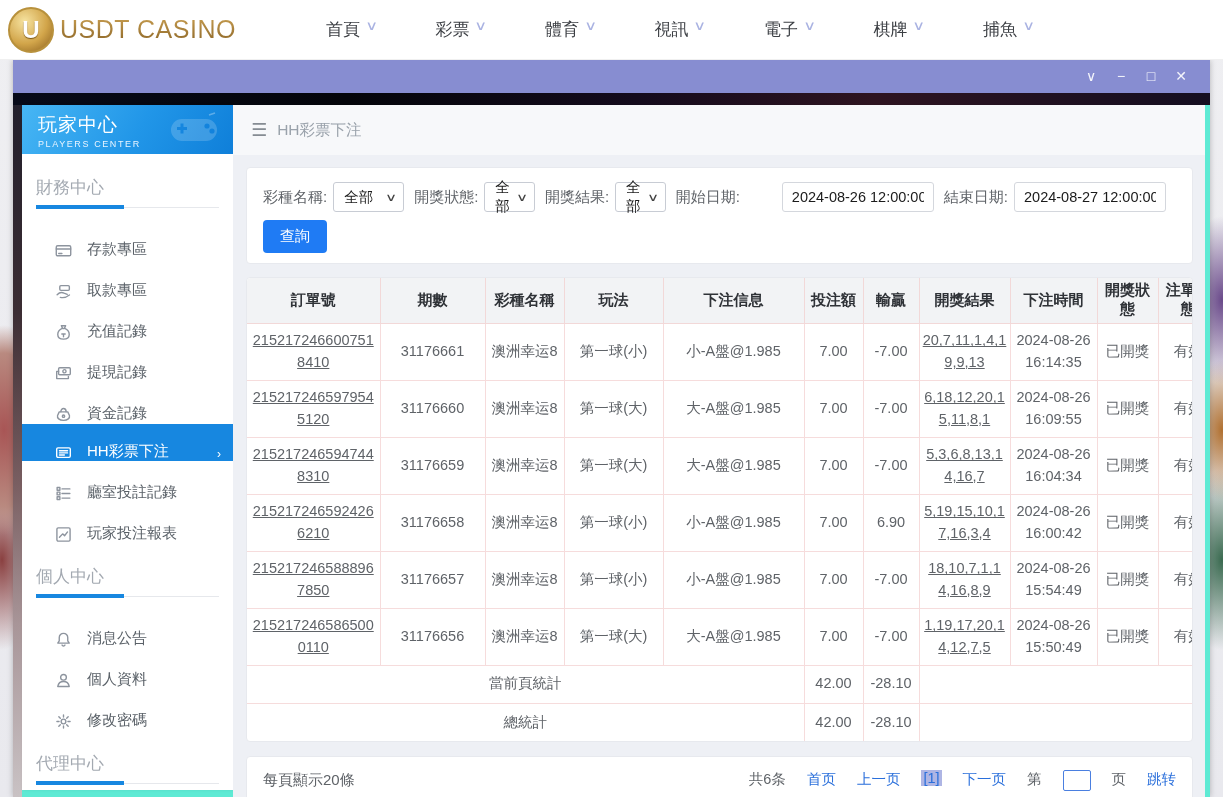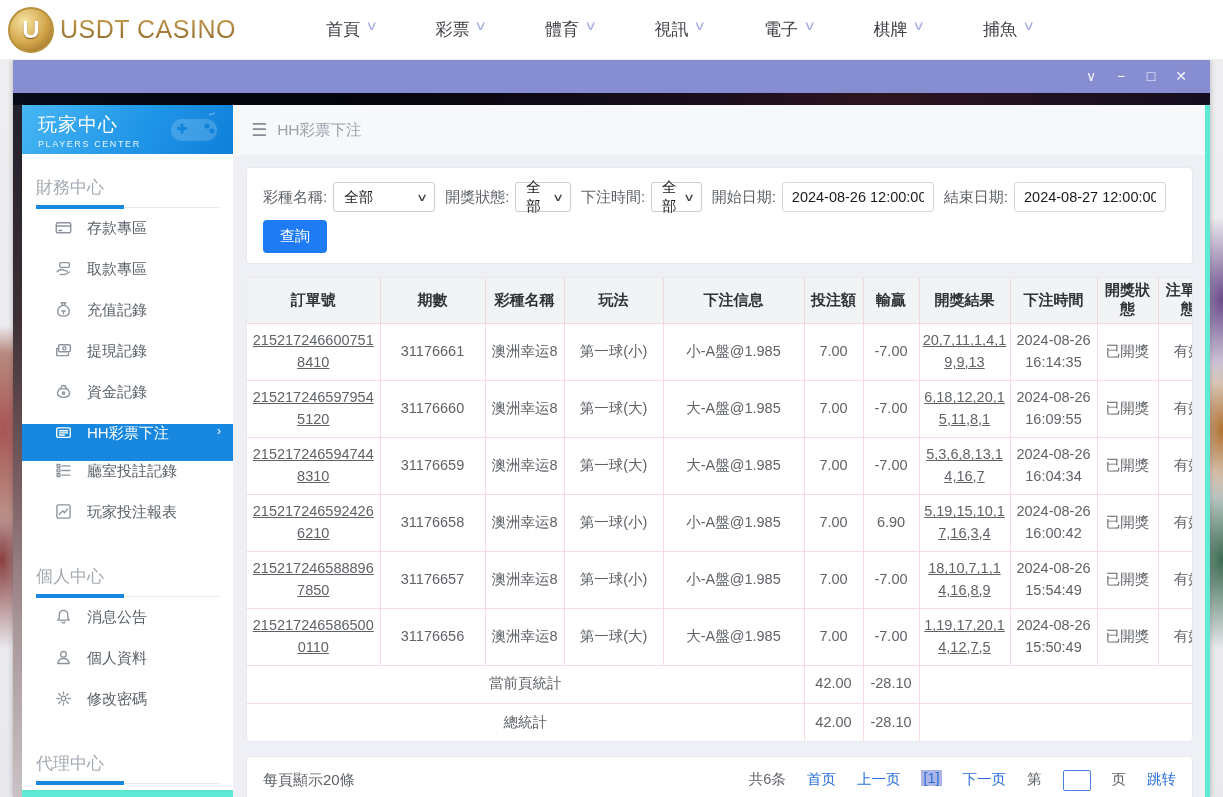--- a/index.html
+++ b/index.html
@@ -53,21 +53,21 @@
     background:#fff; box-shadow:1px 0 3px rgba(0,0,0,.08); overflow:hidden; }
   .sb-head { height:49px; padding:7px 0 0 16px; position:relative;
     background:linear-gradient(120deg,#47b6f4 0%,#2196e8 55%,#0f7fd9 100%); }
   .sb-title { color:#fff; font-size:19px; letter-spacing:1px; }
   .sb-sub { color:#e8f4ff; font-size:9px; letter-spacing:1.6px; margin-top:1px; }
   .sb-pad { position:absolute; right:10px; top:6px; opacity:.5; }
   .sb-section-title { margin:22px 14px 0 14px; color:#a3a9b1; font-size:17px;
     padding-bottom:8px; border-bottom:1px solid #e6e8ec; position:relative; }
   .sb-section-title::after { content:""; position:absolute; left:0; bottom:-2px;
     width:88px; height:4px; background:#1787e0; }
-  .sb-item { height:40px; display:flex; align-items:flex-start; padding-left:33px;
+  .sb-item { height:40px; display:flex; align-items:flex-end; padding-left:33px;
     color:#5a6168; font-size:15px; cursor:pointer; position:relative; margin-top:1px; }
   .sb-item .ic { width:17px; height:17px; margin-right:15px; color:#8d949e; flex:0 0 17px; }
   .sb-item.active { background:#1787e0; color:#fff; height:37px; }
   .sb-item.active .ic { color:#fff; }
   .sb-item .arrow { position:absolute; right:12px; color:#fff; font-size:12px; }
 
   
   .main { position:absolute; left:220px; top:0; width:972px; height:692px;
     background:#eef0f5; }
   .crumb { height:50px; background:#f7f8fa; display:flex; align-items:center;
@@ -324,27 +324,27 @@
             <span class="flabel">彩種名稱:</span>
             <div class="fsel" style="width:126px">
               <span>全部</span>
                 <span class="chev">∨</span>
             </div>
             <span class="flabel">開獎狀態:</span>
             <div class="fsel" style="width:66px">
               <span>全部</span>
                 <span class="chev">∨</span>
             </div>
-            <span class="flabel">下注時間:</span>
+            <span class="flabel">開獎結果:</span>
             <div class="fsel" style="width:56px">
               <span>全部</span>
                 <span class="chev">∨</span>
             </div>
             <span class="flabel">開始日期:</span>
-            <input class="finput" style="width: 152px;" value="2024-08-26 12:00:00">
+            <input class="finput" style="width: 152px; margin-left: 36px;" value="2024-08-26 12:00:00">
             <span class="flabel">結束日期:</span>
             <input class="finput" style="width: 152px;" value="2024-08-27 12:00:00">
           </div>
           <button class="btn-search">查詢</button>
         </div>
 
         <div class="panel table-panel">
           <table>
             <colgroup>
               <col style="width:133px">

